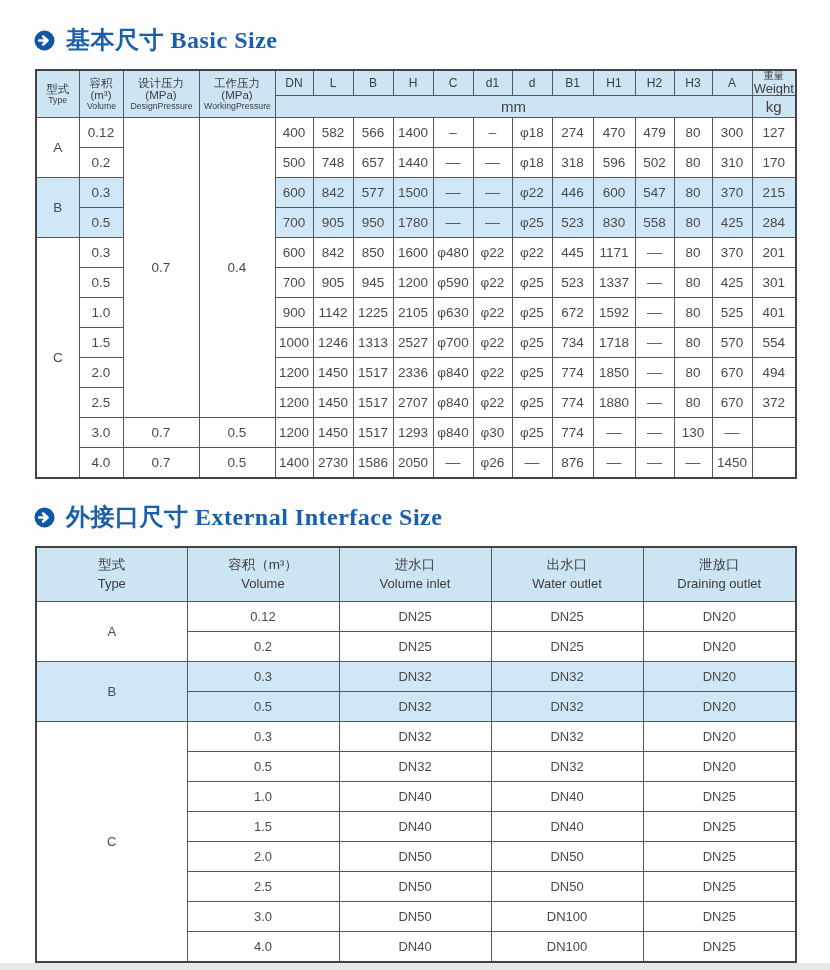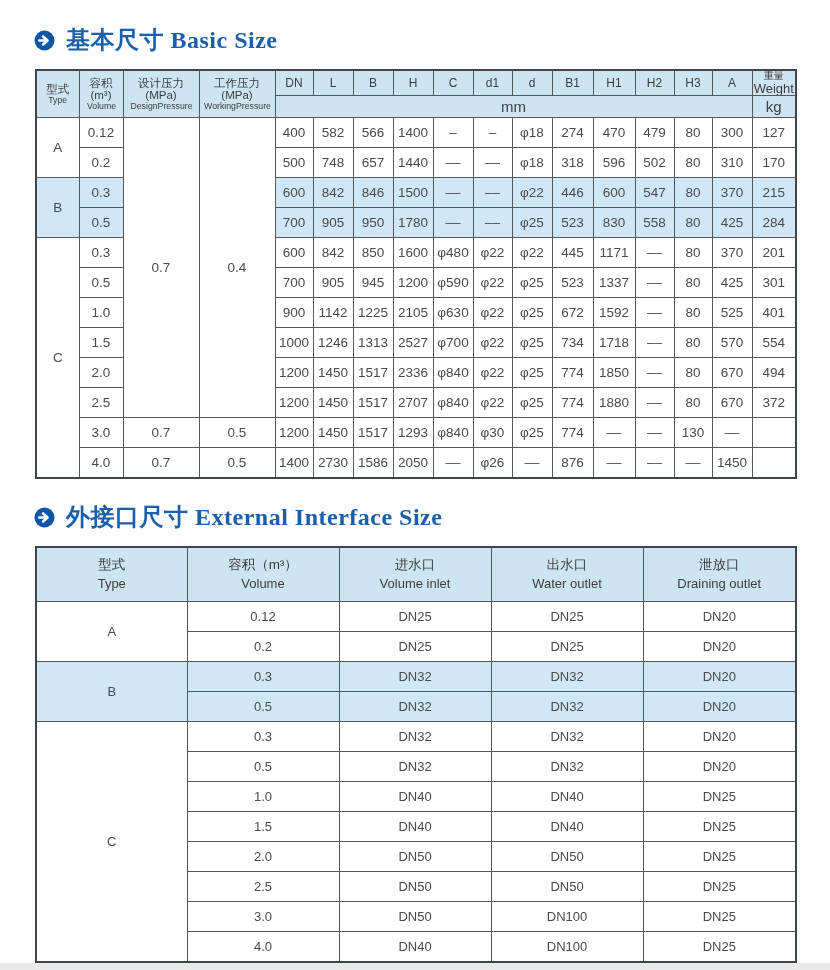--- a/index.html
+++ b/index.html
@@ -175,21 +175,21 @@
           <td>502</td>
           <td>80</td>
           <td>310</td>
           <td>170</td>
         </tr>
         <tr>
           <td class="hl" rowspan="2">B</td>
           <td class="hl">0.3</td>
           <td class="hl">600</td>
           <td class="hl">842</td>
-          <td class="hl">846</td>
+          <td class="hl">577</td>
           <td class="hl">1500</td>
           <td class="hl">––</td>
           <td class="hl">––</td>
           <td class="hl">φ22</td>
           <td class="hl">446</td>
           <td class="hl">600</td>
           <td class="hl">547</td>
           <td class="hl">80</td>
           <td class="hl">370</td>
           <td class="hl">215</td>

